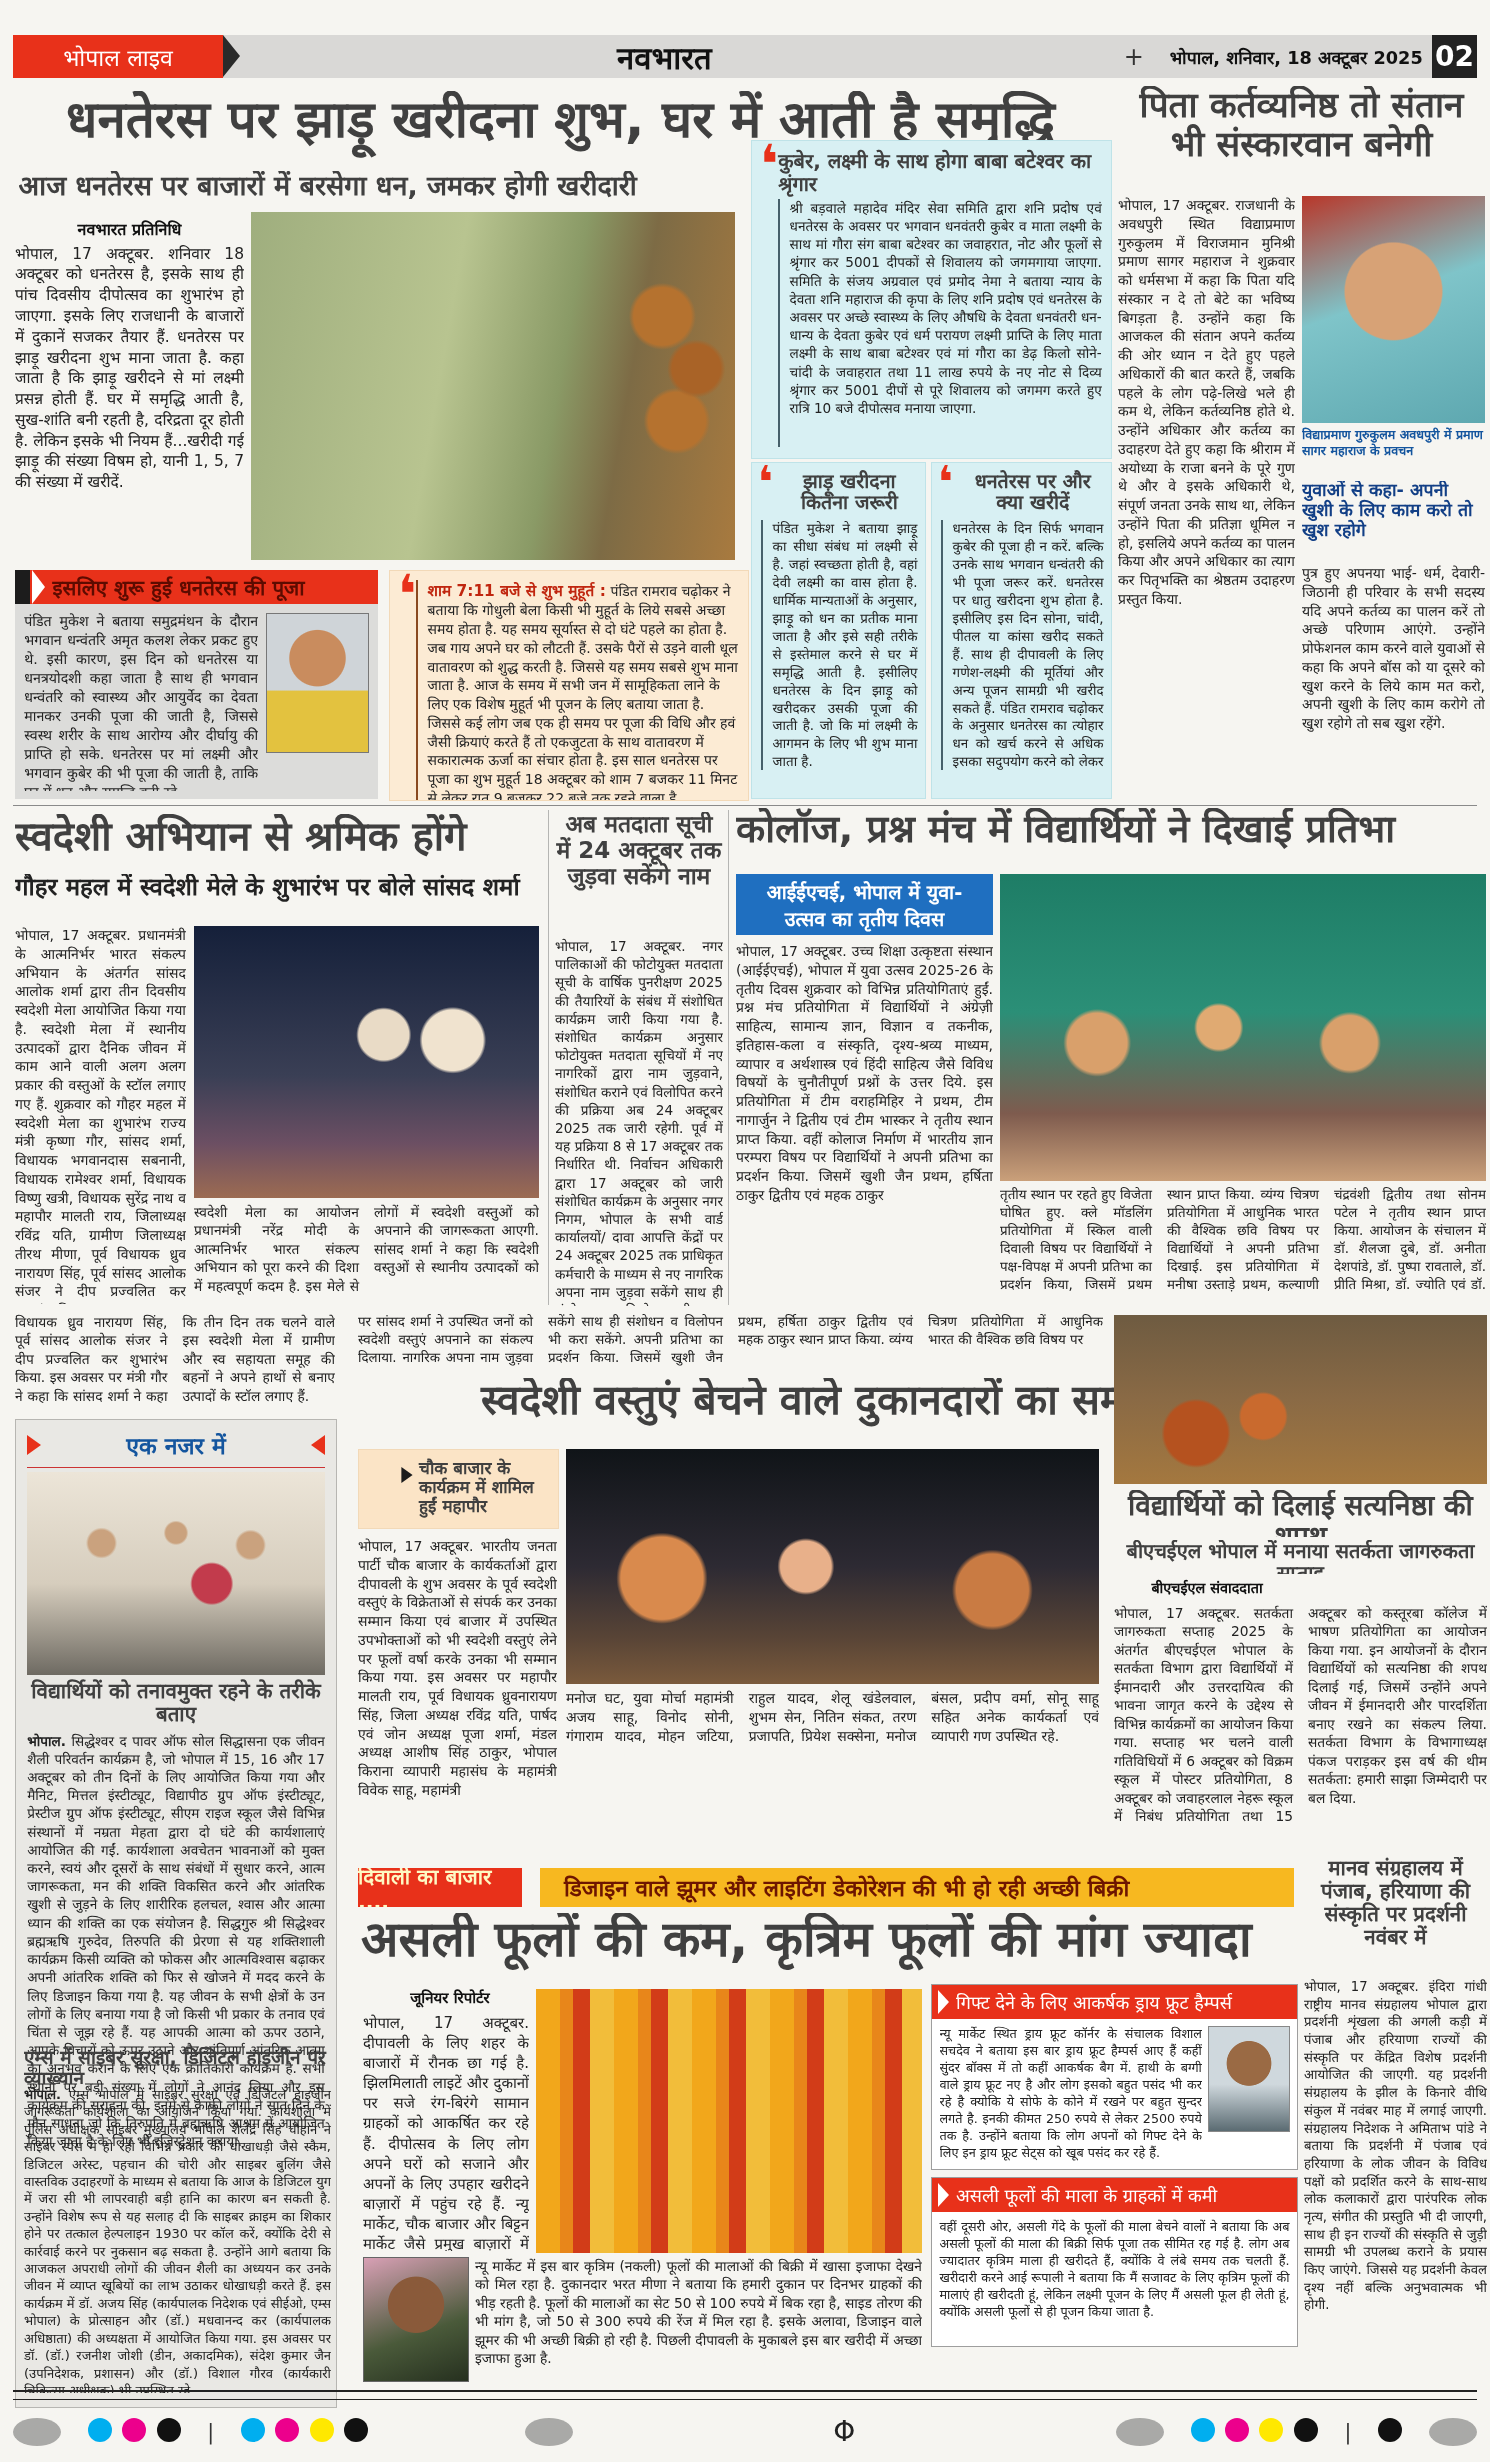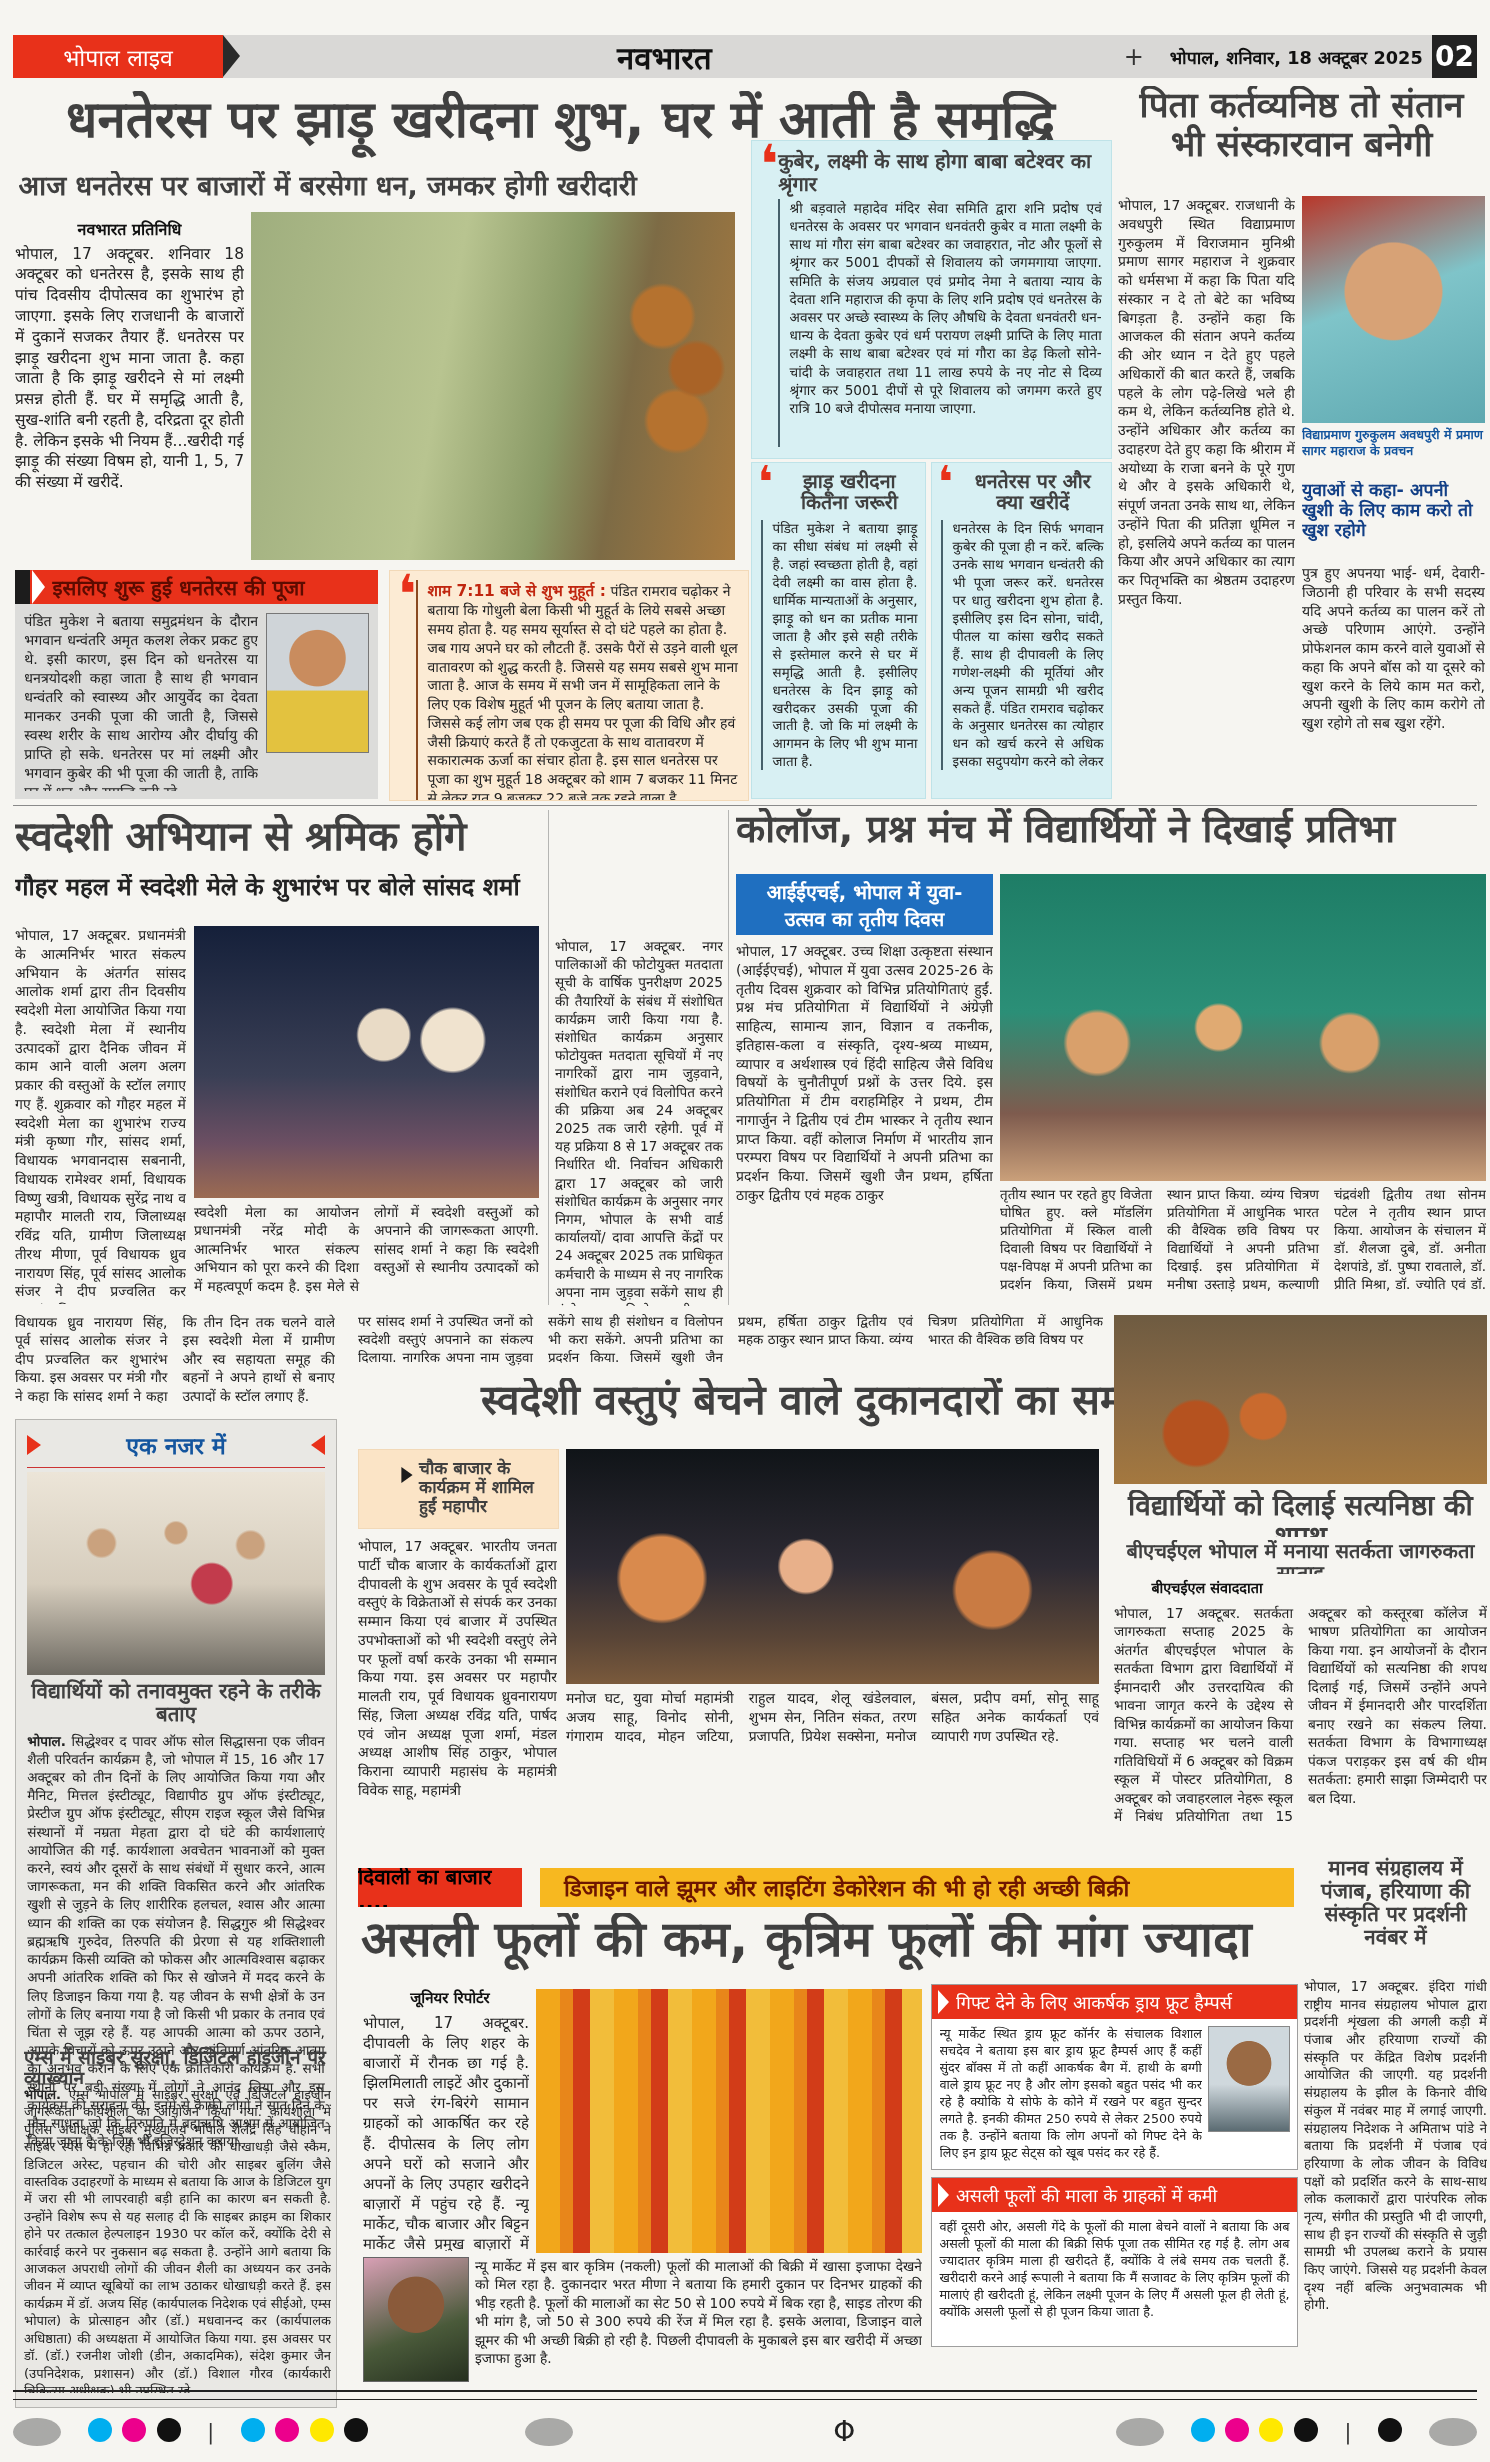--- a/index.html
+++ b/index.html
@@ -33,21 +33,21 @@
   .cap-blue{color:#14559e;font-weight:bold;line-height:1.3;}
   .cols2{column-count:2;column-gap:15px;}
   .cols3{column-count:3;column-gap:15px;}
   .cols4{column-count:4;column-gap:15px;}
   .divider{border-top:1.4px solid #8a8a8a;}
   .vline{border-left:0.9px solid #b5b5b3;}
   .eknazar-head{display:flex;align-items:center;justify-content:space-between;}
   .tri-r{width:0;height:0;border-top:10.2px solid transparent;border-bottom:10.2px solid transparent;border-left:14px solid #e8311a;}
   .tri-l{width:0;height:0;border-top:10.2px solid transparent;border-bottom:10.2px solid transparent;border-right:14px solid #e8311a;}
   .yellowband{background:#f7b820;color:#6d1500;font-weight:bold;display:flex;align-items:center;}
-  .diwali-tab{background:#e8311a;color:#000000;font-weight:bold;display:flex;align-items:center;justify-content:center;position:relative;}
+  .diwali-tab{background:#e8311a;color:#fef9c3;font-weight:bold;display:flex;align-items:center;justify-content:center;position:relative;}
   .diwali-tab:after{content:"";position:absolute;right:-18.6px;top:0;border-top:19.6px solid transparent;border-bottom:19.6px solid transparent;border-left:18.6px solid #f7b820;z-index:2;}
   .dot{border-radius:50%;width:24px;height:24px;display:inline-block;margin:0 2.8px;}
   .oval{border-radius:50%;width:48px;height:28px;background:#a9a9a7;display:inline-block;}
   .regbar{display:flex;align-items:center;gap:24px;}
 </style>
 </head>
 <body>
 
 <div class="page">
 
@@ -140,20 +140,21 @@
   <div class="abs hl" style="left:15px;top:814px;width:525px;height:54px;font-size:40px;">स्वदेशी अभियान से श्रमिक होंगे सशक्त</div>
   <div class="abs hl" style="left:15px;top:874px;width:525px;height:41px;font-size:24px;color:#222;">गौहर महल में स्वदेशी मेले के शुभारंभ पर बोले सांसद शर्मा</div>
   <div class="abs body-txt just" style="left:15px;top:926px;width:171px;height:378px;font-size:14px;">भोपाल, 17 अक्टूबर. प्रधानमंत्री के आत्मनिर्भर भारत संकल्प अभियान के अंतर्गत सांसद आलोक शर्मा द्वारा तीन दिवसीय स्वदेशी मेला आयोजित किया गया है. स्वदेशी मेला में स्थानीय उत्पादकों द्वारा दैनिक जीवन में काम आने वाली अलग अलग प्रकार की वस्तुओं के स्टॉल लगाए गए हैं. शुक्रवार को गौहर महल में स्वदेशी मेला का शुभारंभ राज्य मंत्री कृष्णा गौर, सांसद शर्मा, विधायक भगवानदास सबनानी, विधायक रामेश्वर शर्मा, विधायक विष्णु खत्री, विधायक सुरेंद्र नाथ व महापौर मालती राय, जिलाध्यक्ष रविंद्र यति, ग्रामीण जिलाध्यक्ष तीरथ मीणा, पूर्व विधायक ध्रुव नारायण सिंह, पूर्व सांसद आलोक संजर ने दीप प्रज्वलित कर शुभारंभ किया.</div>
   <div class="abs photo" style="left:194px;top:926px;width:345px;height:272px;background:
        radial-gradient(circle at 55% 40%,#e9dbc6 0 10%,transparent 11%),
        radial-gradient(circle at 75% 42%,#f0e3cf 0 10%,transparent 11%),
        linear-gradient(180deg,#15203a 0%,#3a3f55 55%,#6c4f63 80%,#9c6b52 100%);"></div>
   <div class="abs body-txt just cols2" style="left:194px;top:1203px;width:345px;height:102px;font-size:13.8px;">स्वदेशी मेला का आयोजन प्रधानमंत्री नरेंद्र मोदी के आत्मनिर्भर भारत संकल्प अभियान को पूरा करने की दिशा में महत्वपूर्ण कदम है. इस मेले से लोगों में स्वदेशी वस्तुओं को अपनाने की जागरूकता आएगी. सांसद शर्मा ने कहा कि स्वदेशी वस्तुओं से स्थानीय उत्पादकों को बल मिलेगा और छोटे-छोटे निर्माणियों की आय बढ़ेगी.</div>
 
   <div class="abs vline" style="left:548px;top:810px;width:0;height:495px;"></div>
+  <div class="abs hl center" style="left:555px;top:812px;width:168px;height:121px;font-size:23px;">अब मतदाता सूची में 24 अक्टूबर तक जुड़वा सकेंगे नाम</div>
   <div class="abs body-txt just" style="left:555px;top:937px;width:168px;height:369px;font-size:13.6px;">भोपाल, 17 अक्टूबर. नगर पालिकाओं की फोटोयुक्त मतदाता सूची के वार्षिक पुनरीक्षण 2025 की तैयारियों के संबंध में संशोधित कार्यक्रम जारी किया गया है. संशोधित कार्यक्रम अनुसार फोटोयुक्त मतदाता सूचियों में नए नागरिकों द्वारा नाम जुड़वाने, संशोधित कराने एवं विलोपित करने की प्रक्रिया अब 24 अक्टूबर 2025 तक जारी रहेगी. पूर्व में यह प्रक्रिया 8 से 17 अक्टूबर तक निर्धारित थी. निर्वाचन अधिकारी द्वारा 17 अक्टूबर को जारी संशोधित कार्यक्रम के अनुसार नगर निगम, भोपाल के सभी वार्ड कार्यालयों/ दावा आपत्ति केंद्रों पर 24 अक्टूबर 2025 तक प्राधिकृत कर्मचारी के माध्यम से नए नागरिक अपना नाम जुड़वा सकेंगे साथ ही संशोधन व विलोपन भी करा सकेंगे.</div>
   <div class="abs vline" style="left:728px;top:810px;width:0;height:495px;"></div>
 
   <div class="abs hl" style="left:736px;top:808px;width:751px;height:56px;font-size:38px;">कोलॉज, प्रश्न मंच में विद्यार्थियों ने दिखाई प्रतिभा</div>
   <div class="abs bluebox" style="left:736px;top:874px;width:257px;height:61px;font-size:19.6px;">
     <span style="padding:0 14px;">आईईएचई, भोपाल में युवा- उत्सव का तृतीय दिवस</span>
   </div>
   <div class="abs body-txt just" style="left:736px;top:942px;width:257px;height:363px;font-size:14px;">भोपाल, 17 अक्टूबर. उच्च शिक्षा उत्कृष्टता संस्थान (आईईएचई), भोपाल में युवा उत्सव 2025-26 के तृतीय दिवस शुक्रवार को विभिन्न प्रतियोगिताएं हुईं. प्रश्न मंच प्रतियोगिता में विद्यार्थियों ने अंग्रेज़ी साहित्य, सामान्य ज्ञान, विज्ञान व तकनीक, इतिहास-कला व संस्कृति, दृश्य-श्रव्य माध्यम, व्यापार व अर्थशास्त्र एवं हिंदी साहित्य जैसे विविध विषयों के चुनौतीपूर्ण प्रश्नों के उत्तर दिये. इस प्रतियोगिता में टीम वराहमिहिर ने प्रथम, टीम नागार्जुन ने द्वितीय एवं टीम भास्कर ने तृतीय स्थान प्राप्त किया. वहीं कोलाज निर्माण में भारतीय ज्ञान परम्परा विषय पर विद्यार्थियों ने अपनी प्रतिभा का प्रदर्शन किया. जिसमें खुशी जैन प्रथम, हर्षिता ठाकुर द्वितीय एवं महक ठाकुर</div>
   <div class="abs photo" style="left:1000px;top:874px;width:486px;height:307px;background:
        radial-gradient(circle at 20% 55%,#d9a06b 0 7%,transparent 8%),

